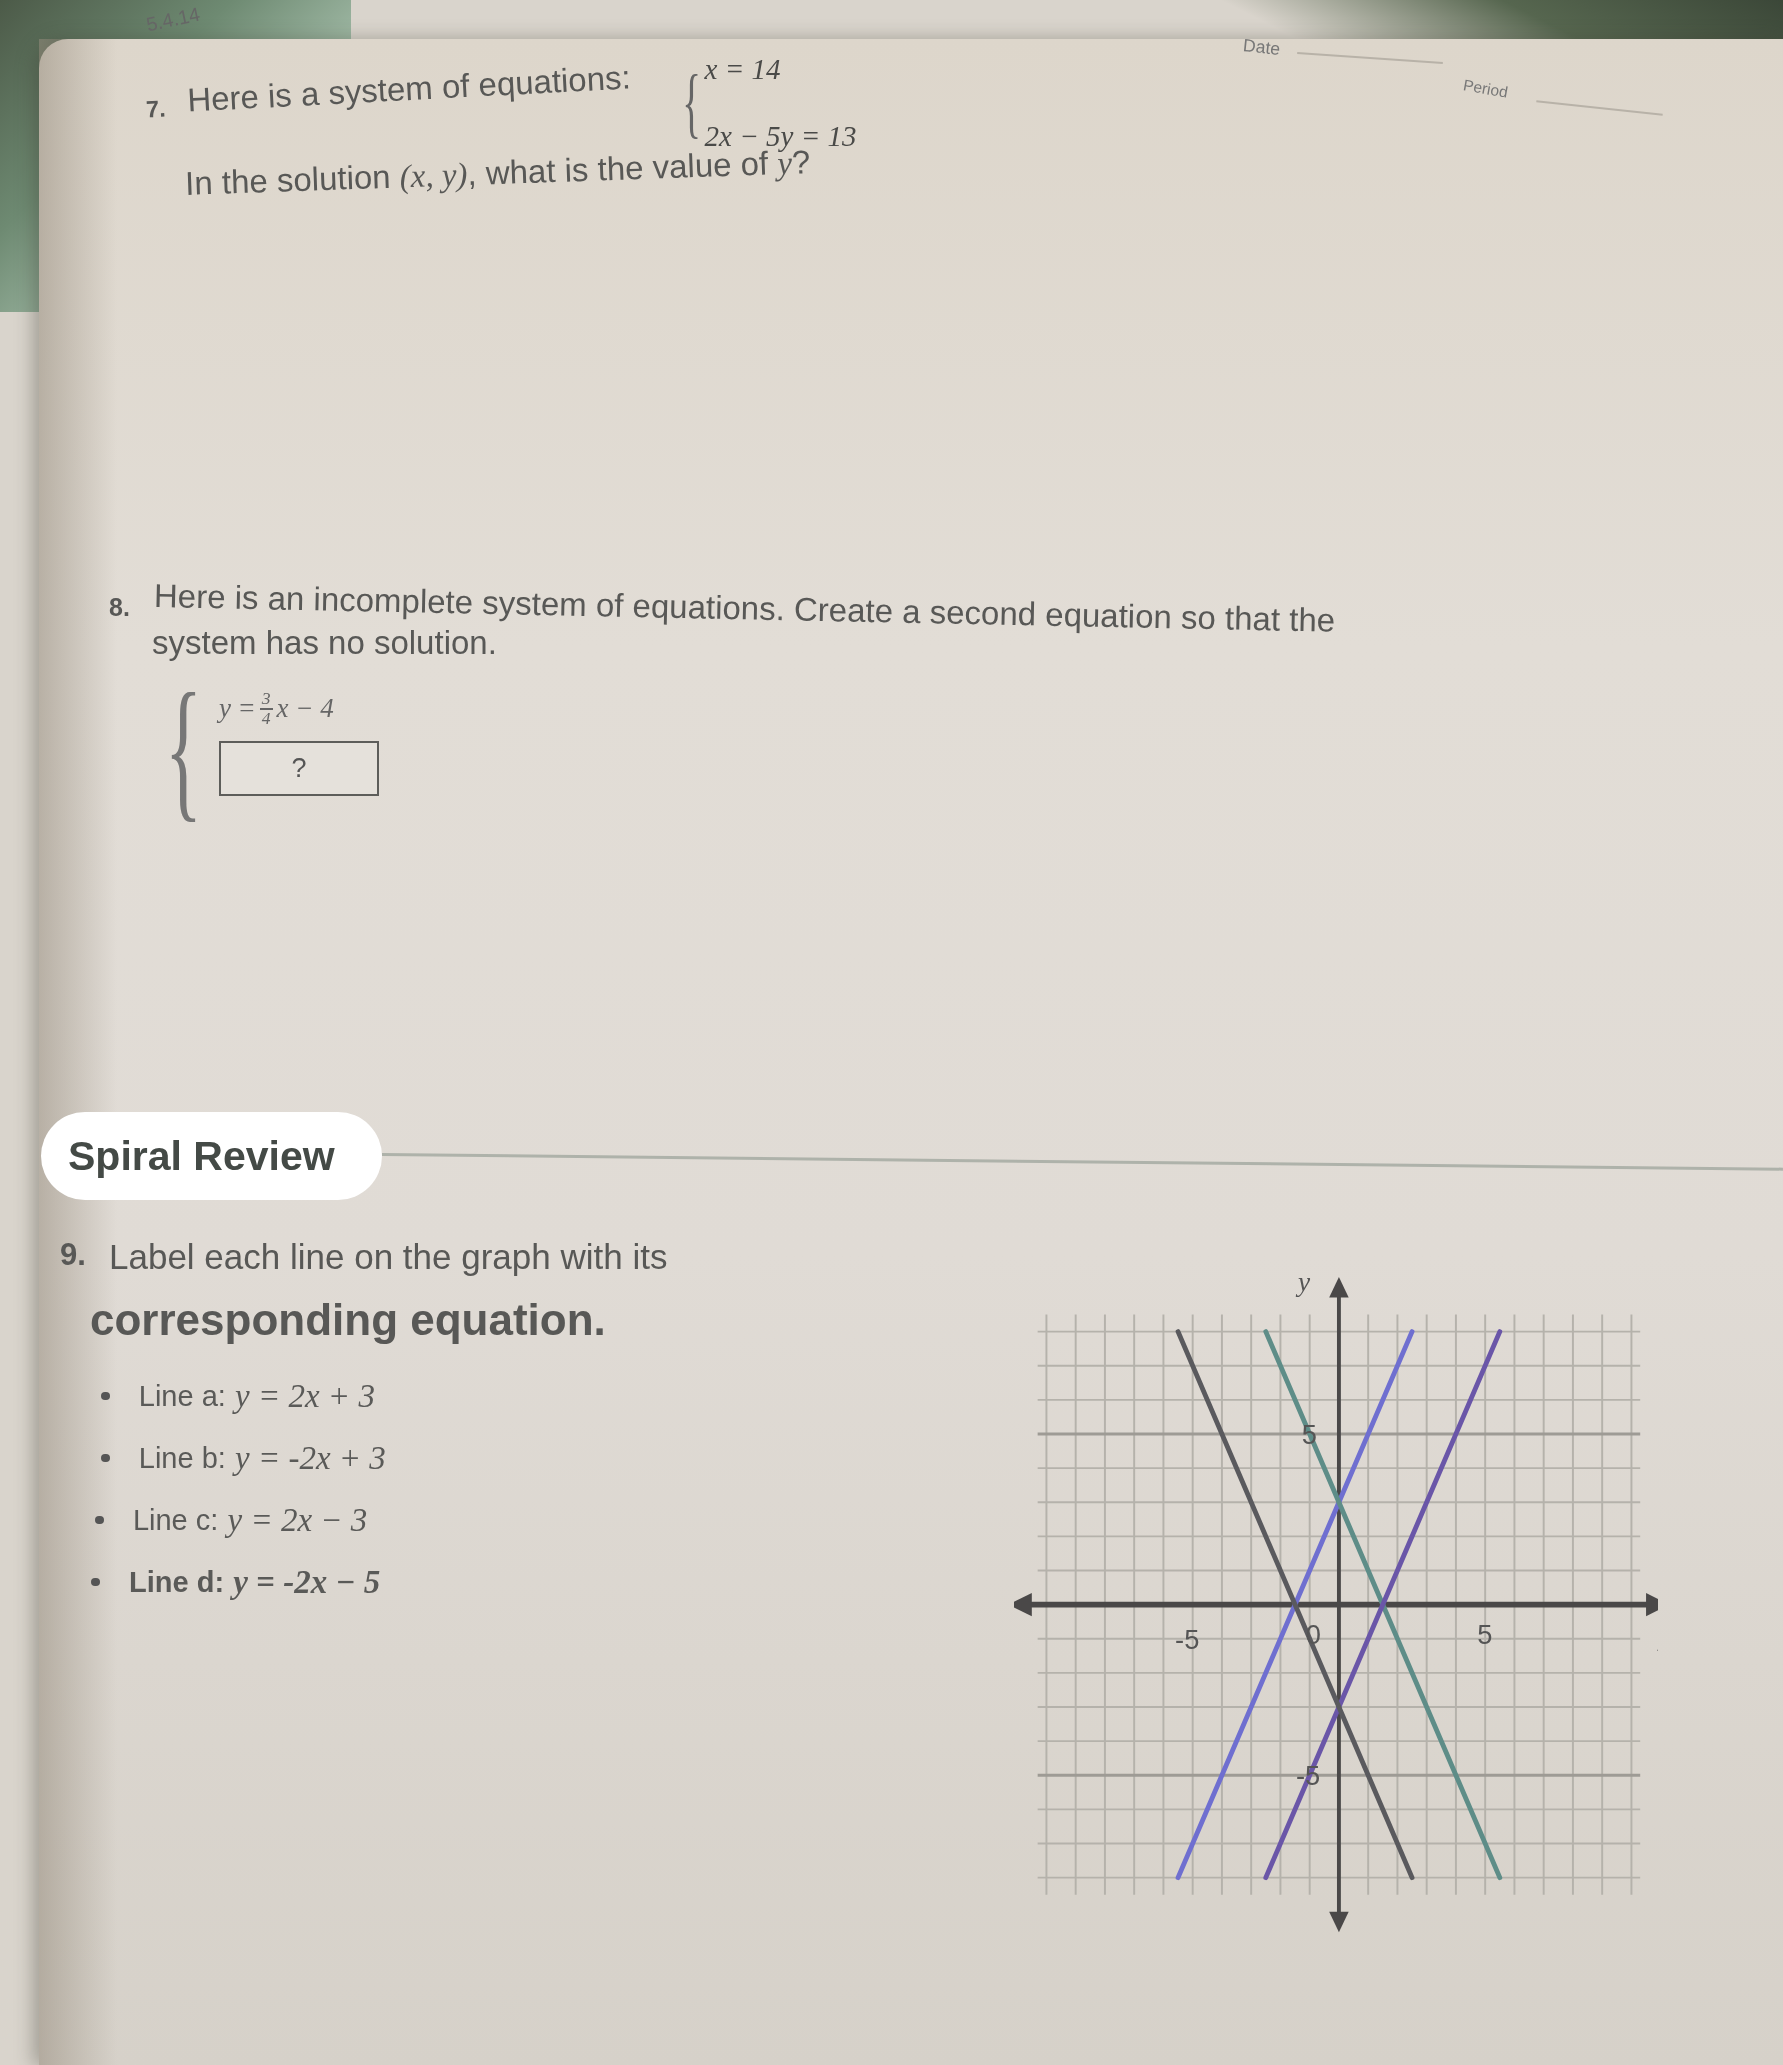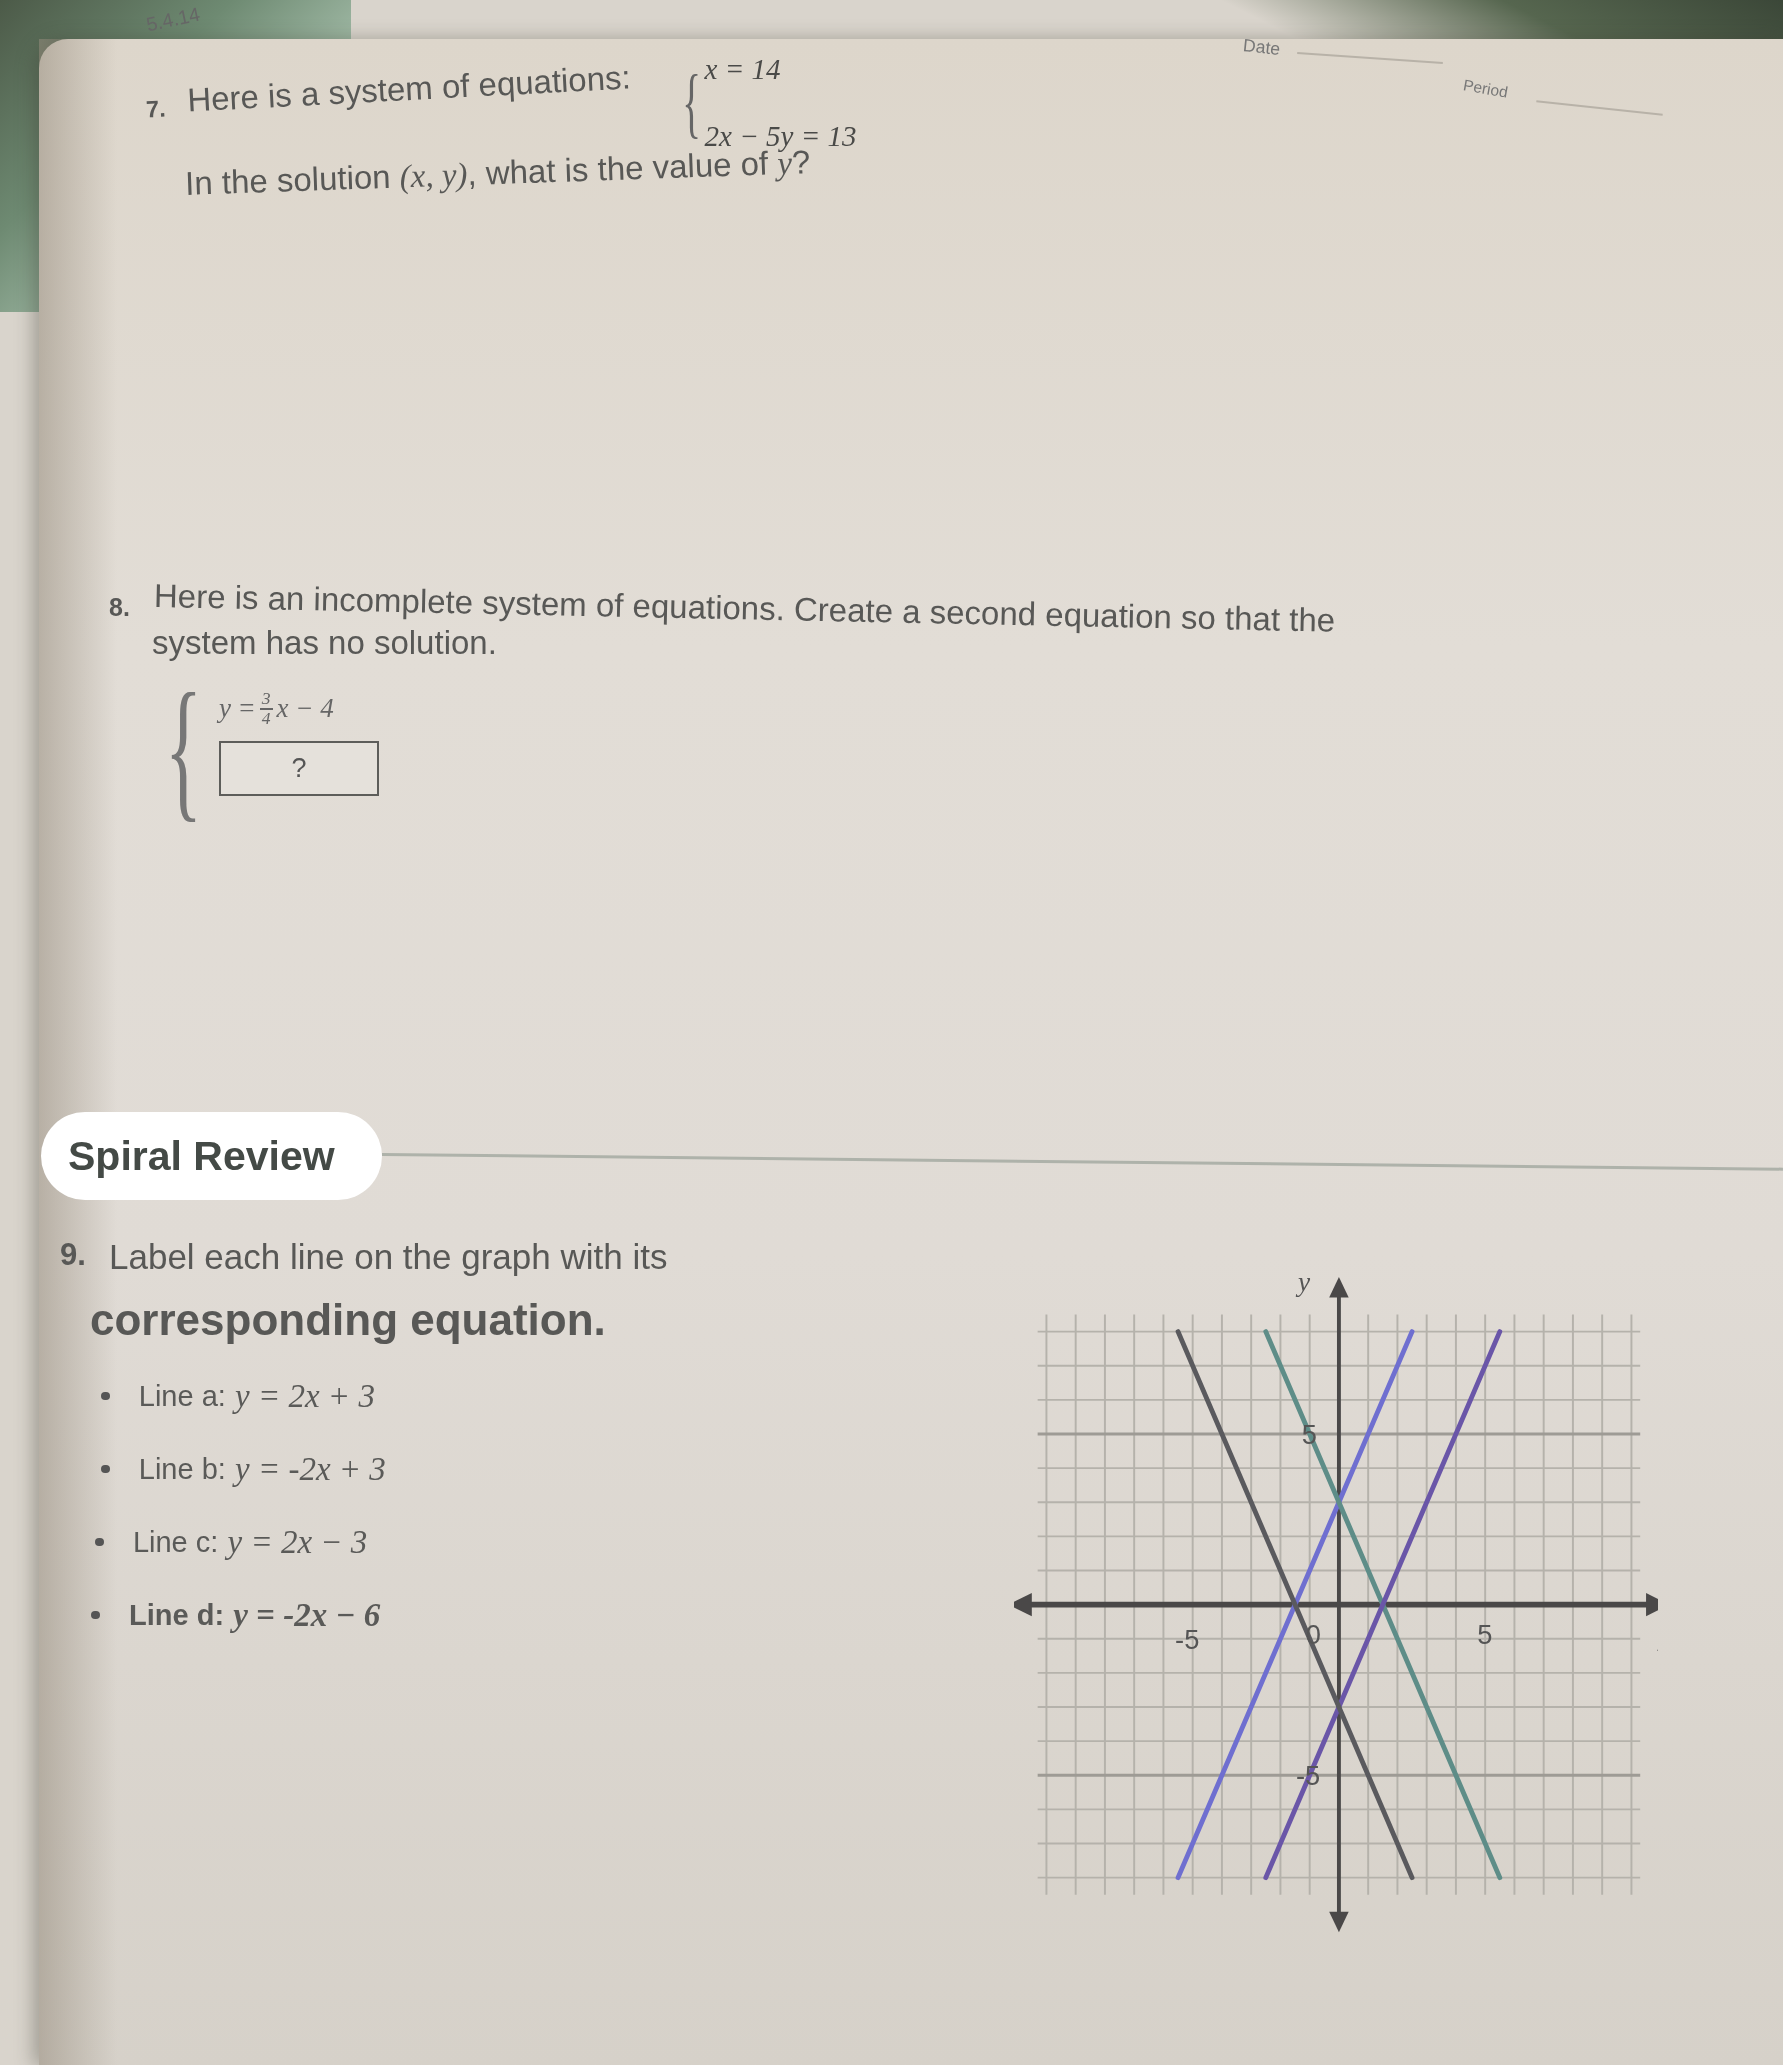--- a/index.html
+++ b/index.html
@@ -109,36 +109,36 @@
 
 <div class="spiral-pill">
   <span>Spiral Review</span>
 </div>
 <div class="spiral-rule"></div>
 
 <div class="abs txt" style="left:60px; top:1237px; font-weight:bold; font-size:31px;">9.</div>
 <div class="abs txt" style="left:109px; top:1237px; font-size:35px;">Label each line on the graph with its</div>
 <div class="abs txt" style="left:90px; top:1295px; font-size:44px;font-weight:bold;">corresponding equation.</div>
 
-<div class="abs" style="left:101px; top:1377px; display:flex; flex-direction:column; gap:35px;">
+<div class="abs" style="left:101px; top:1377px; display:flex; flex-direction:column; gap:24px;">
   <div class="bullet-item">
     <span class="bullet-dot"></span>
     <span style="font-size:29px;">Line a:</span>&nbsp;<span class="math">y = 2x + 3</span>
   </div>
   <div class="bullet-item">
     <span class="bullet-dot"></span>
     <span style="font-size:29px;text-align:right;">Line b:</span>&nbsp;<span class="math">y = -2x + 3</span>
   </div>
   <div class="bullet-item" style="margin-left:-5.9px;">
     <span class="bullet-dot"></span>
     <span style="font-size:29px;">Line c:</span>&nbsp;<span class="math">y = 2x − 3</span>
   </div>
   <div class="bullet-item" style="margin-left:-9.8px;font-weight:bold;">
     <span class="bullet-dot"></span>
-    <span style="font-size:29px;">Line d:</span>&nbsp;<span class="math">y = -2x − 6</span>
+    <span style="font-size:29px;">Line d:</span>&nbsp;<span class="math">y = -2x − 5</span>
   </div>
 </div>
 
 <svg class="graph" id="graph" width="644" height="741" viewBox="0 0 660 760">
     <line x1="33" y1="77.5" x2="33" y2="672.5" stroke="#b5b2ab" stroke-width="2"></line>
     <line x1="63" y1="77.5" x2="63" y2="672.5" stroke="#b5b2ab" stroke-width="2"></line>
     <line x1="93" y1="77.5" x2="93" y2="672.5" stroke="#b5b2ab" stroke-width="2"></line>
     <line x1="123" y1="77.5" x2="123" y2="672.5" stroke="#b5b2ab" stroke-width="2"></line>
     <line x1="153" y1="77.5" x2="153" y2="672.5" stroke="#b5b2ab" stroke-width="2"></line>
     <line x1="183" y1="77.5" x2="183" y2="672.5" stroke="#b5b2ab" stroke-width="2"></line>

